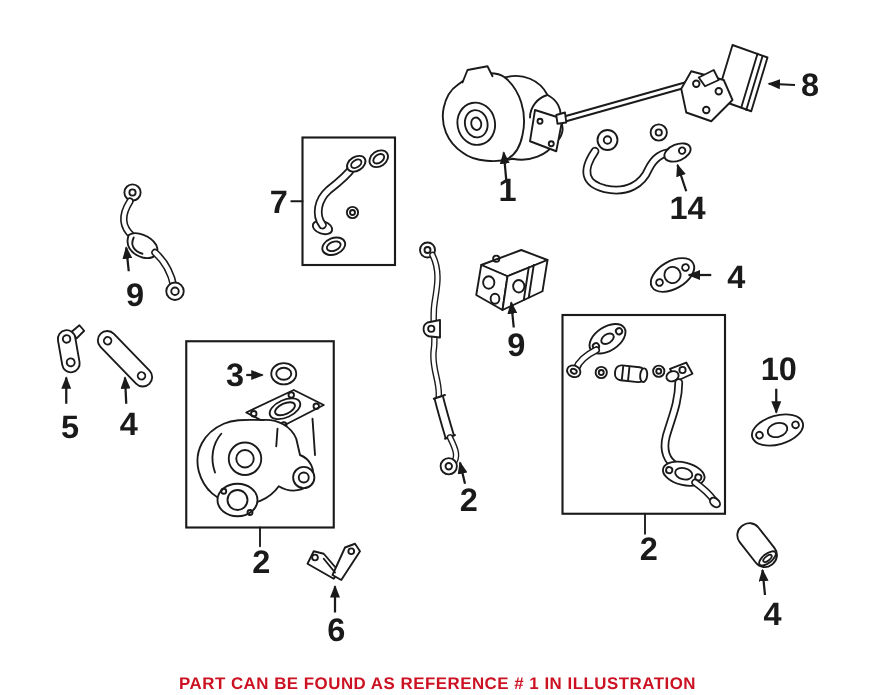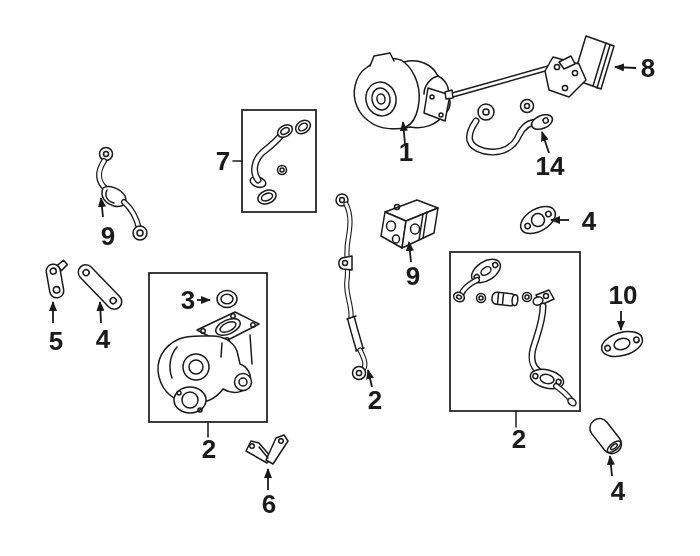--- a/index.html
+++ b/index.html
@@ -273,14 +273,15 @@
   <div class="ref-label" style="left:648px;top:68px">8</div>
   <div class="ref-label" style="left:413px;top:276px">9</div>
   <div class="ref-label" style="left:108px;top:236px">9</div>
   <div class="ref-label" style="left:375px;top:400px">2</div>
   <div class="ref-label" style="left:550px;top:166px">14</div>
   <div class="ref-label" style="left:519px;top:439px">2</div>
   <div class="ref-label" style="left:589px;top:221px">4</div>
   <div class="ref-label" style="left:623px;top:295px">10</div>
   <div class="ref-label" style="left:618px;top:491px">4</div>
 
+  <div class="caption">PART CAN BE FOUND AS REFERENCE # 1 IN ILLUSTRATION</div>
 
 </div>
 
 </body></html>

